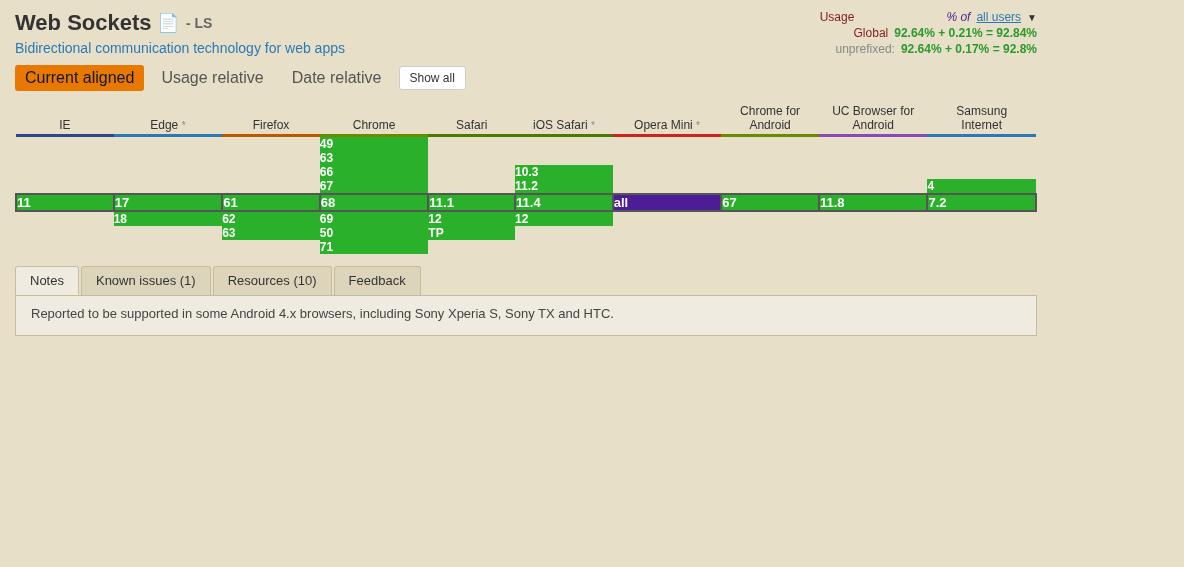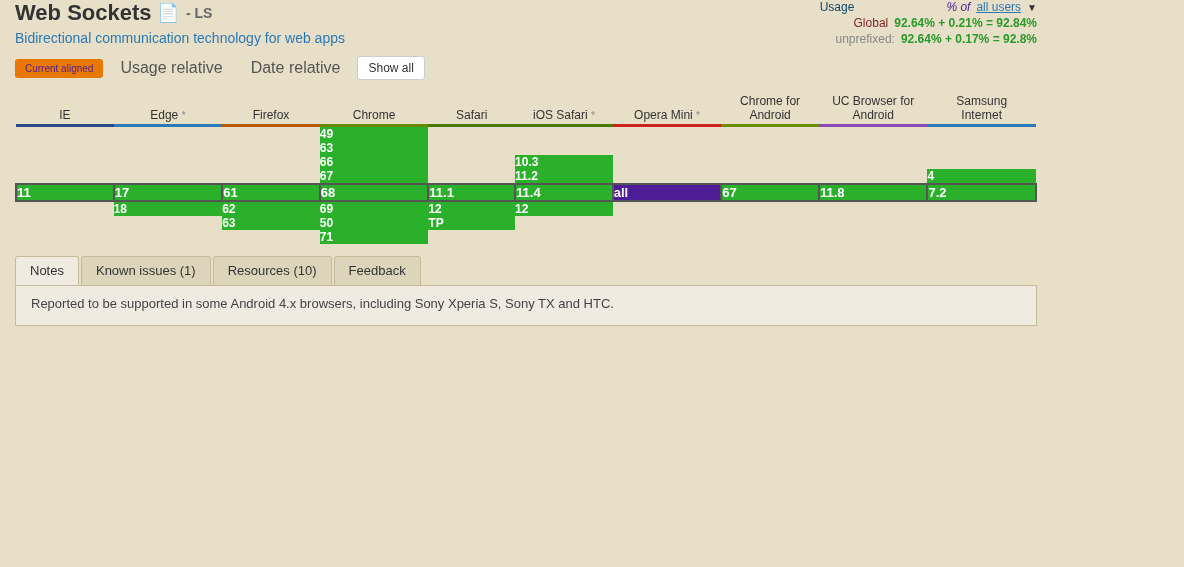--- a/index.html
+++ b/index.html
@@ -6,21 +6,21 @@
     body {
       font-family: Arial, sans-serif;
       background: #e8dfc8;
       font-size: 13px;
       color: #333;
     }
     .container {
       width: 1052px;
       min-height: 567px;
       background: #e8dfc8;
-      padding: 0 15px;
+      padding: 10px 15px;
     }
     .header-row {
       display: flex;
       align-items: flex-start;
       justify-content: space-between;
       margin-bottom: 6px;
     }
     .title-section {}
     .title {
       font-size: 22px;
@@ -48,46 +48,46 @@
       text-align: right;
       font-size: 12px;
     }
     .stats-row {
       display: flex;
       align-items: center;
       gap: 6px;
       justify-content: flex-end;
       margin-bottom: 2px;
     }
-    .stats-label { color: #0c4a6e; }
+    .stats-label { color: #7f1d1d; }
     .stats-of { color: #4c1d95; font-style: italic; }
     .stats-users {
       color: #2a7ab5;
       text-decoration: underline;
       cursor: pointer;
       text-align: right;
     }
     .dropdown-icon { font-size: 10px; }
     .stats-value { color: #2a9a2a; font-weight: bold; }
     .stats-global-label { color: #7f1d1d; min-width: 60px; text-align: right; }
     .stats-unprefixed { color: #888; }
     .controls {
       display: flex;
       align-items: center;
       gap: 6px;
       margin-bottom: 10px;
     }
     .btn-active {
       background: #e87800;
-      color: #4c1d95;
+      color: #0f172a;
       border: none;
       padding: 4px 10px;
       border-radius: 3px;
       cursor: pointer;
-      font-size: 10px;
+      font-size: 16px;
     }
     .btn-inactive {
       background: transparent;
       color: #555;
       border: 1px solid transparent;
       padding: 4px 10px;
       border-radius: 3px;
       cursor: pointer;
       font-size: 16px;
     }

